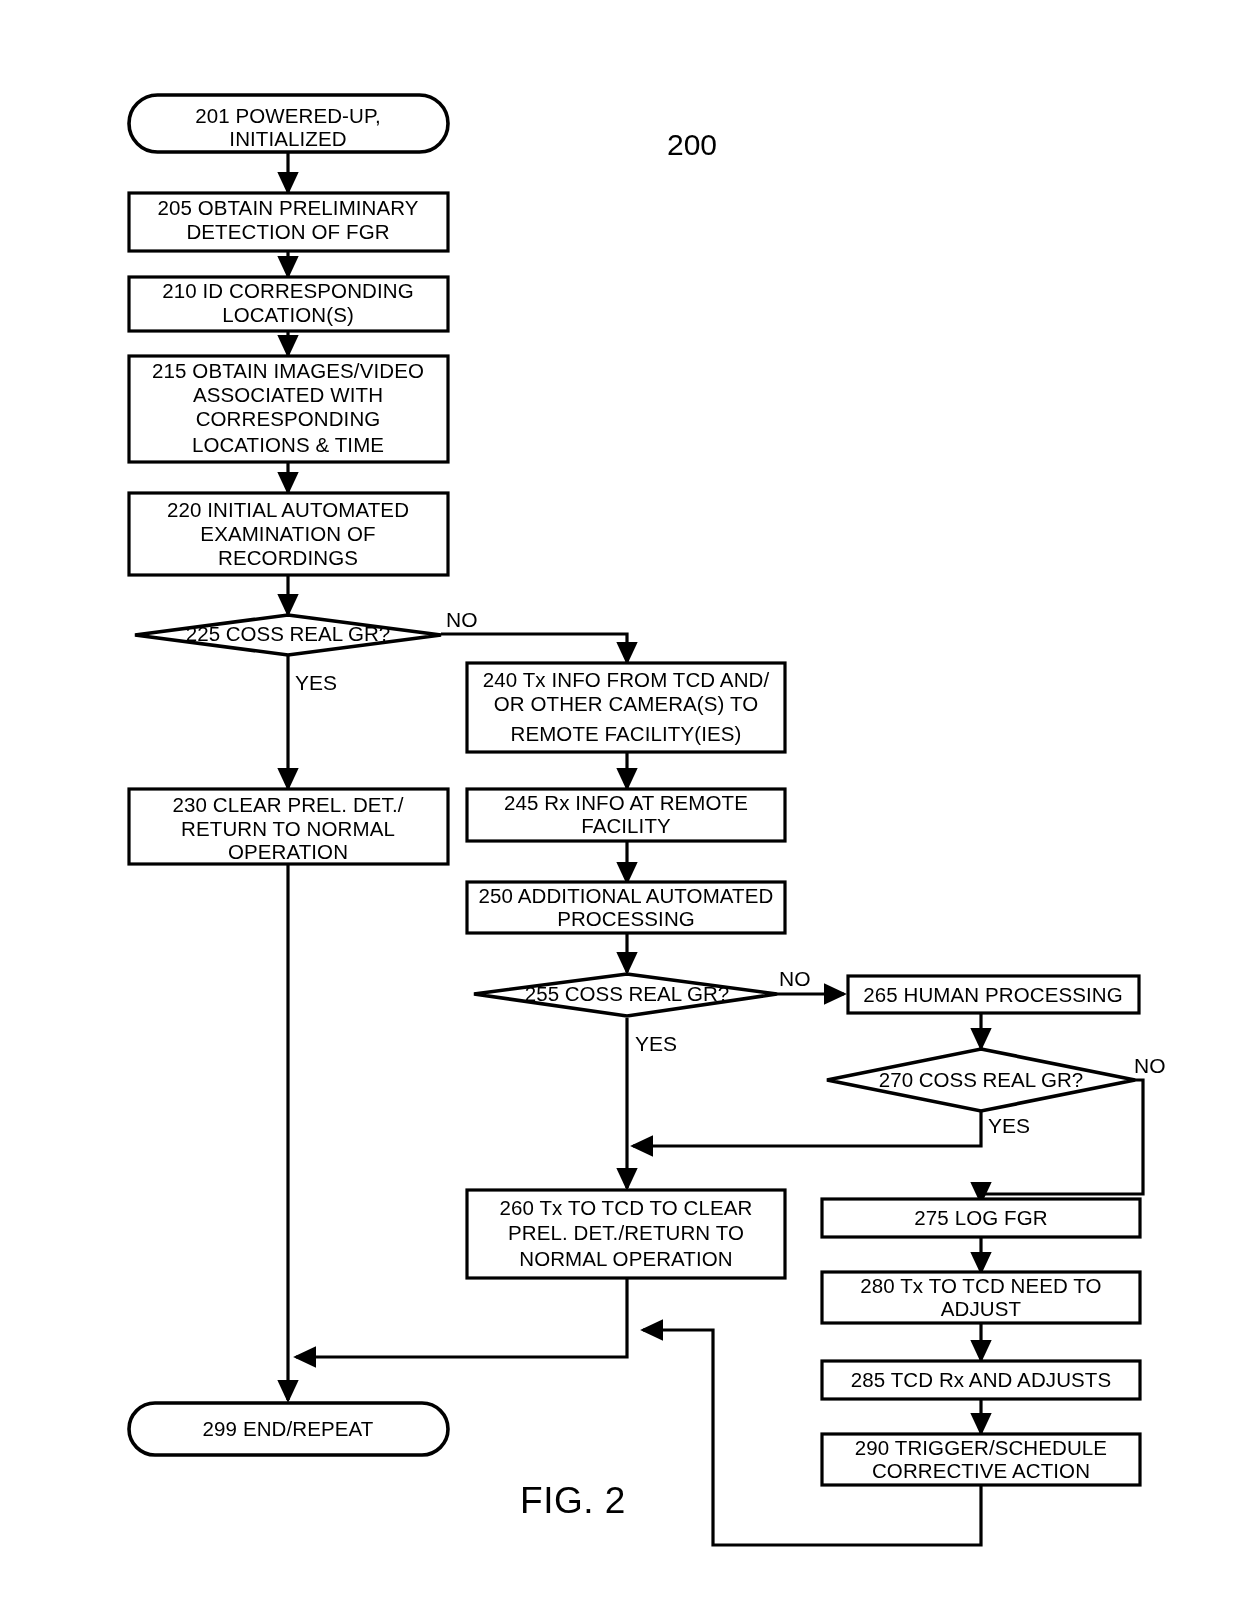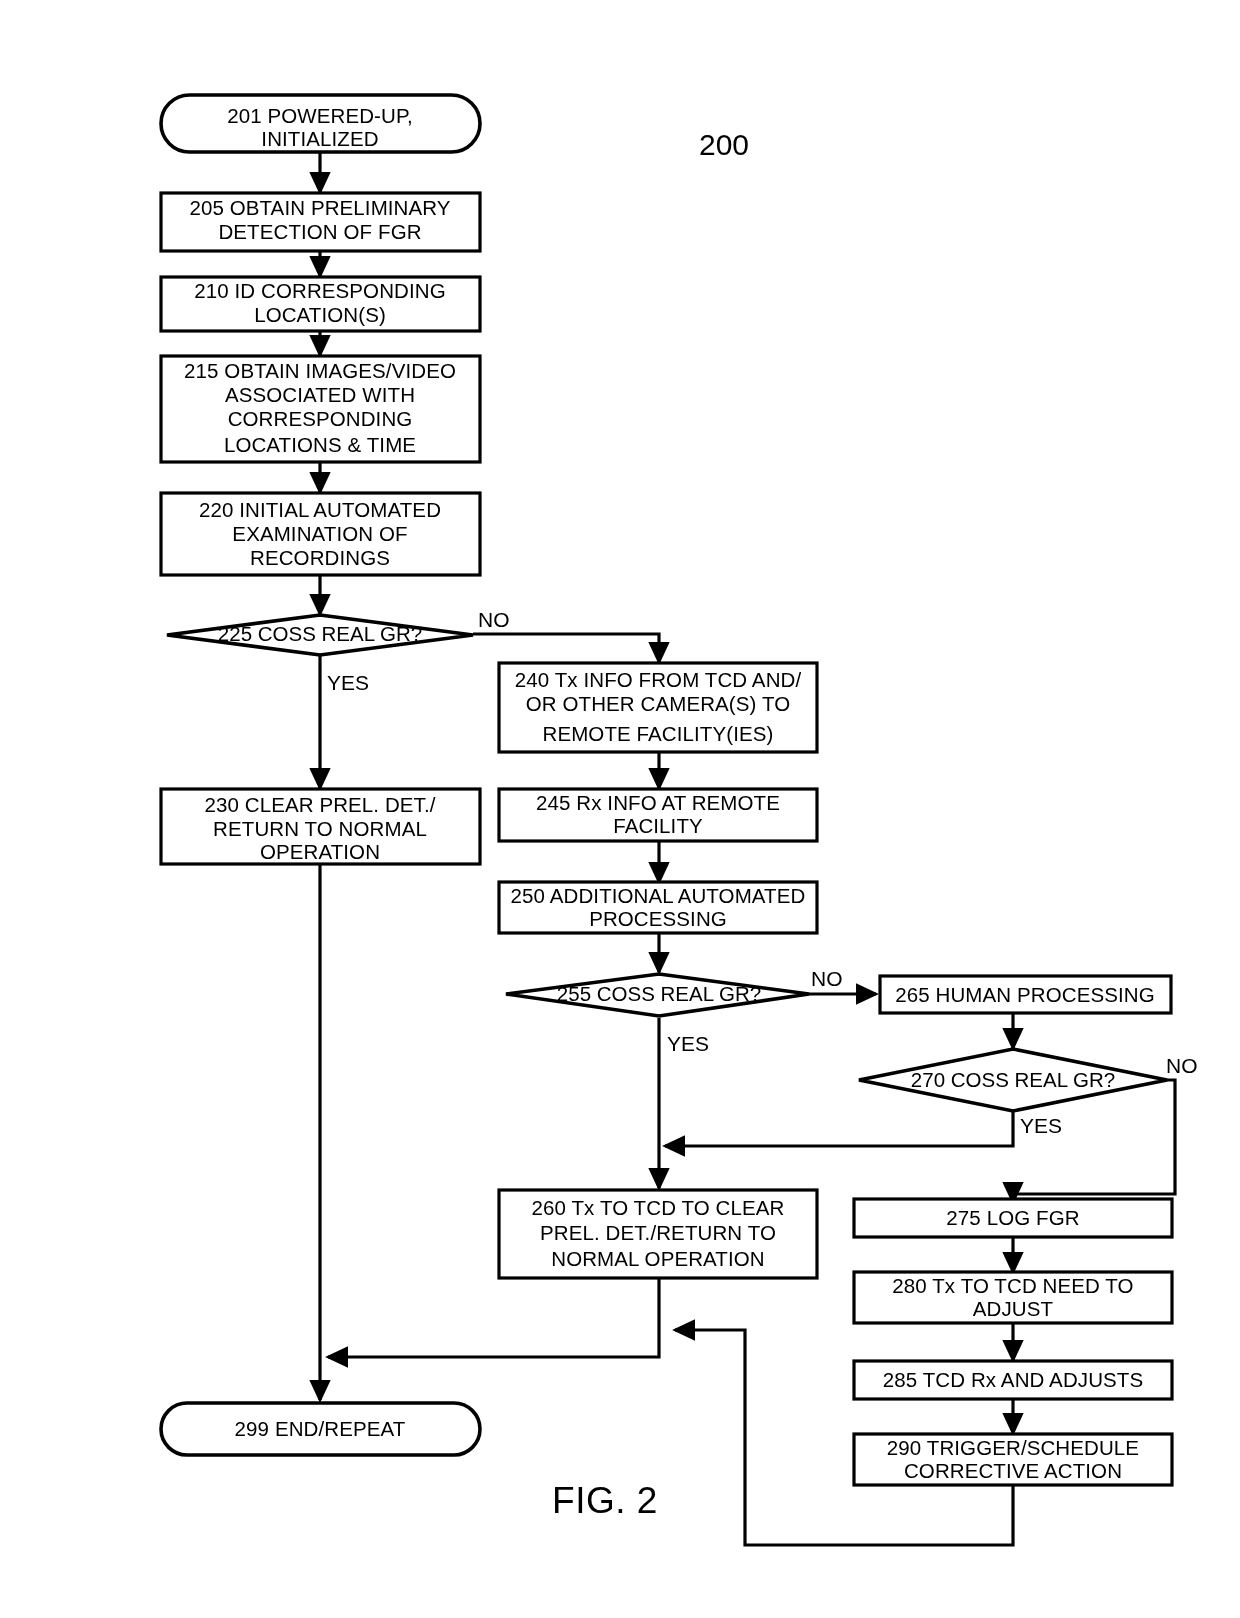--- a/index.html
+++ b/index.html
@@ -1,17 +1,17 @@
 <!DOCTYPE html>
 <html><head>
 <meta charset="utf-8">
 <style>
   html,body{margin:0;padding:0;background:#ffffff;}
   body{width:1240px;height:1618px;font-family:"Liberation Sans",sans-serif;overflow:hidden;}
-  #stage{position:relative;width:1033px;height:1618px;padding-left:32px;}
+  #stage{position:relative;width:1033px;height:1618px;}
   svg{display:block;}
   .shape{fill:#ffffff;stroke:#000000;stroke-width:3.2;}
   .shape-term{fill:#ffffff;stroke:#000000;stroke-width:3.6;}
   .shape-dec{fill:#ffffff;stroke:#000000;stroke-width:3.6;}
   .conn{stroke:#000000;stroke-width:3.2;fill:none;}
   .boxtext{font-family:"Liberation Sans",sans-serif;font-size:20.5px;fill:#000;text-anchor:middle;letter-spacing:0.1px;}
   .dectext{font-family:"Liberation Sans",sans-serif;font-size:20.5px;fill:#000;text-anchor:middle;}
   .edgelabel{font-family:"Liberation Sans",sans-serif;font-size:21px;fill:#000;text-anchor:start;}
   .figref{font-family:"Liberation Sans",sans-serif;font-size:30px;fill:#000;text-anchor:middle;}
   .figcap{font-family:"Liberation Sans",sans-serif;font-size:37px;fill:#000;text-anchor:middle;letter-spacing:0.5px;}

